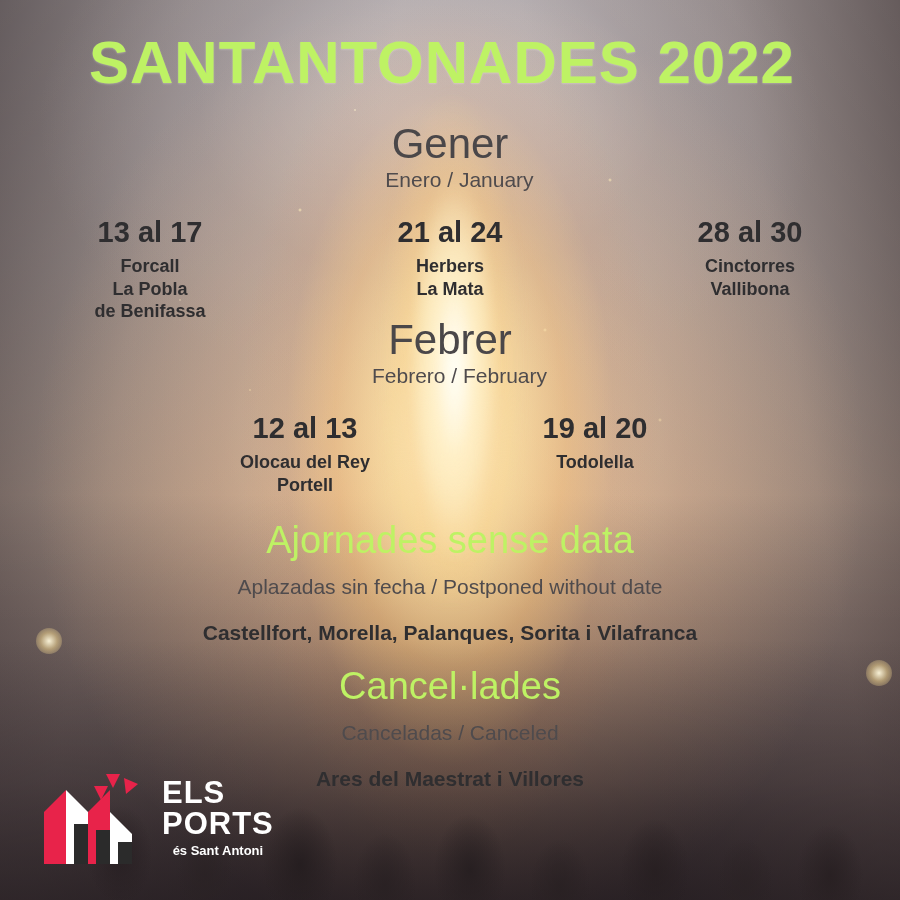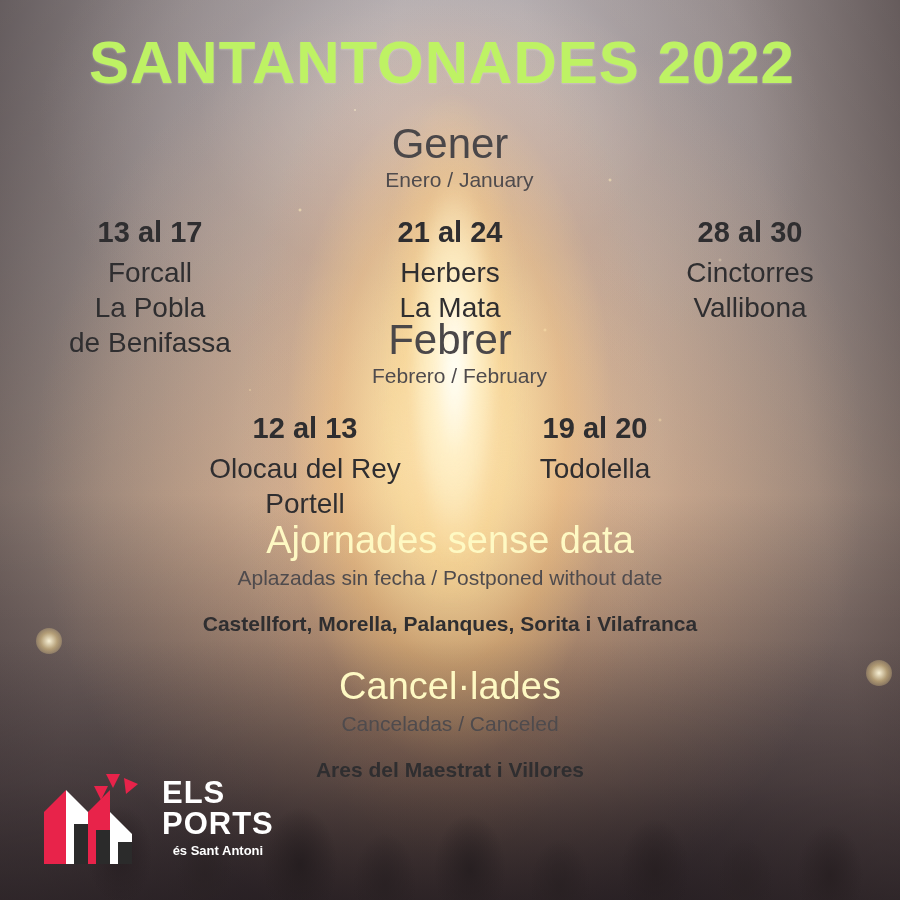--- a/index.html
+++ b/index.html
@@ -150,40 +150,40 @@
     margin-top: 24px;
   }
   .col { width: 300px; }
   .col .dates {
     font-size: 29px;
     font-weight: bold;
     color: #2f2e30;
     margin-bottom: 6px;
   }
   .col .town {
-    font-size: 28px;
-    font-weight: normal;
+    font-size: 18px;
+    font-weight: bold;
     color: #2f2e30;
     line-height: 1.25;
   }
 
   .cols.two { }
   .cols.two .col { width: 290px; }
 
   .section-title {
     font-size: 38px;
     font-weight: 300;
-    color: #fef9c3;
+    color: #bef264;
     line-height: 1.1;
   }
   .section-sub {
     font-size: 21px;
     font-weight: 300;
     color: #4f4b4d;
-    margin-top: 4px;
+    margin-top: 13px;
   }
   .section-list {
     font-size: 21px;
     font-weight: bold;
     color: #2f2e30;
     margin-top: 22px;
   }
 
   
   .logo {

